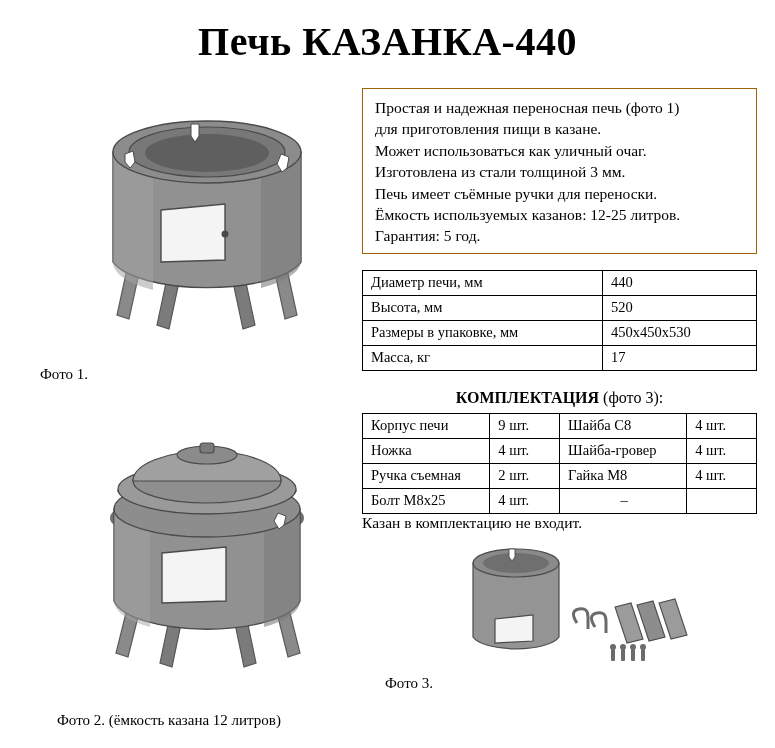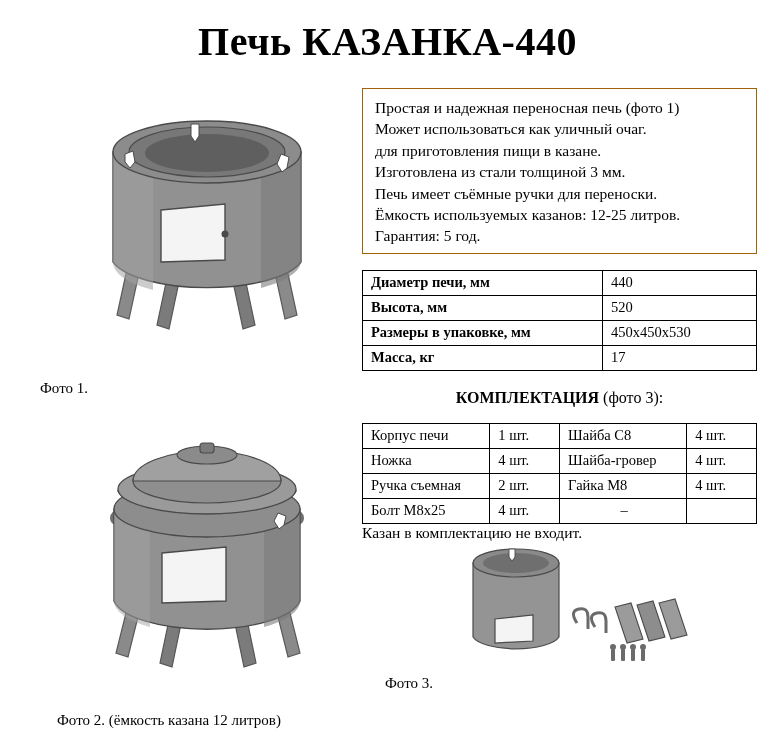--- a/index.html
+++ b/index.html
@@ -55,33 +55,32 @@
     width: 100%;
     font-size: 14.5px;
   }
   table.spec td {
     border: 1px solid #000;
     padding: 2px 6px 2px 8px;
     height: 20px;
   }
   table.spec td.k {
     width: 225px;
-    font-weight: bold;
   }
   
   .kit-title {
     margin-top: 18px;
     font-size: 16px;
     text-align: center;
   }
   .kit-title b {
     font-weight: bold;
   }
   table.kit {
-    margin-top: 16px;
+    margin-top: 6px;
     border-collapse: collapse;
     width: 100%;
     font-size: 14.5px;
   }
   table.kit td {
     border: 1px solid #000;
     padding: 2px 6px 2px 8px;
     height: 20px;
   }
   table.kit td.name { width: 118px; }
@@ -89,21 +88,21 @@
   table.kit td.name2 { width: 118px; }
   table.kit td.qty2  { width: 58px; }
   .kit-note {
     font-size: 15.5px;
   }
   
   .cap {
     position: absolute;
     font-size: 15px;
   }
-  #cap1 { left: 40px; top: 380px; }
+  #cap1 { left: 40px; top: 366px; }
   #cap2 { left: 57px; top: 712px; }
   #cap3 { left: 385px; top: 675px; }
 
   
   .fig { position: absolute; }
   #fig1 { left: 95px; top: 110px; }
   #fig2 { left: 78px; top: 405px; }
   #fig3 { left: 455px; top: 545px; }
 </style>
 </head>
@@ -202,22 +201,22 @@
         <circle cx="188" cy="102" r="3"></circle>
       </g>
     </svg>
   </div>
   <div class="cap" id="cap3">Фото 3.</div>
 
   <div class="right-col">
 
     <div class="desc-box">
       <p>Простая и надежная переносная печь (фото 1)</p>
+      <p>для приготовления пищи в казане.</p>
       <p>Может использоваться как уличный очаг.</p>
-      <p>для приготовления пищи в казане.</p>
       <p>Изготовлена из стали толщиной 3 мм.</p>
       <p>Печь имеет съёмные ручки для переноски.</p>
       <p>Ёмкость используемых казанов: 12-25 литров.</p>
       <p>Гарантия: 5 год.</p>
     </div>
 
     <table class="spec">
       <tbody>
         <tr>
           <td class="k">Диаметр печи, мм</td>
@@ -239,21 +238,21 @@
     </table>
 
     <div class="kit-title">
       <b>КОМПЛЕКТАЦИЯ</b><span> (фото 3):</span>
     </div>
 
     <table class="kit">
       <tbody>
         <tr>
           <td class="name">Корпус печи</td>
-          <td class="qty">1 шт.</td>
+          <td class="qty">9 шт.</td>
           <td class="name2">Шайба С8</td>
           <td class="qty2">4 шт.</td>
         </tr>
         <tr>
           <td class="name">Ножка</td>
           <td class="qty">4 шт.</td>
           <td class="name2">Шайба-гровер</td>
           <td class="qty2">4 шт.</td>
         </tr>
         <tr>

